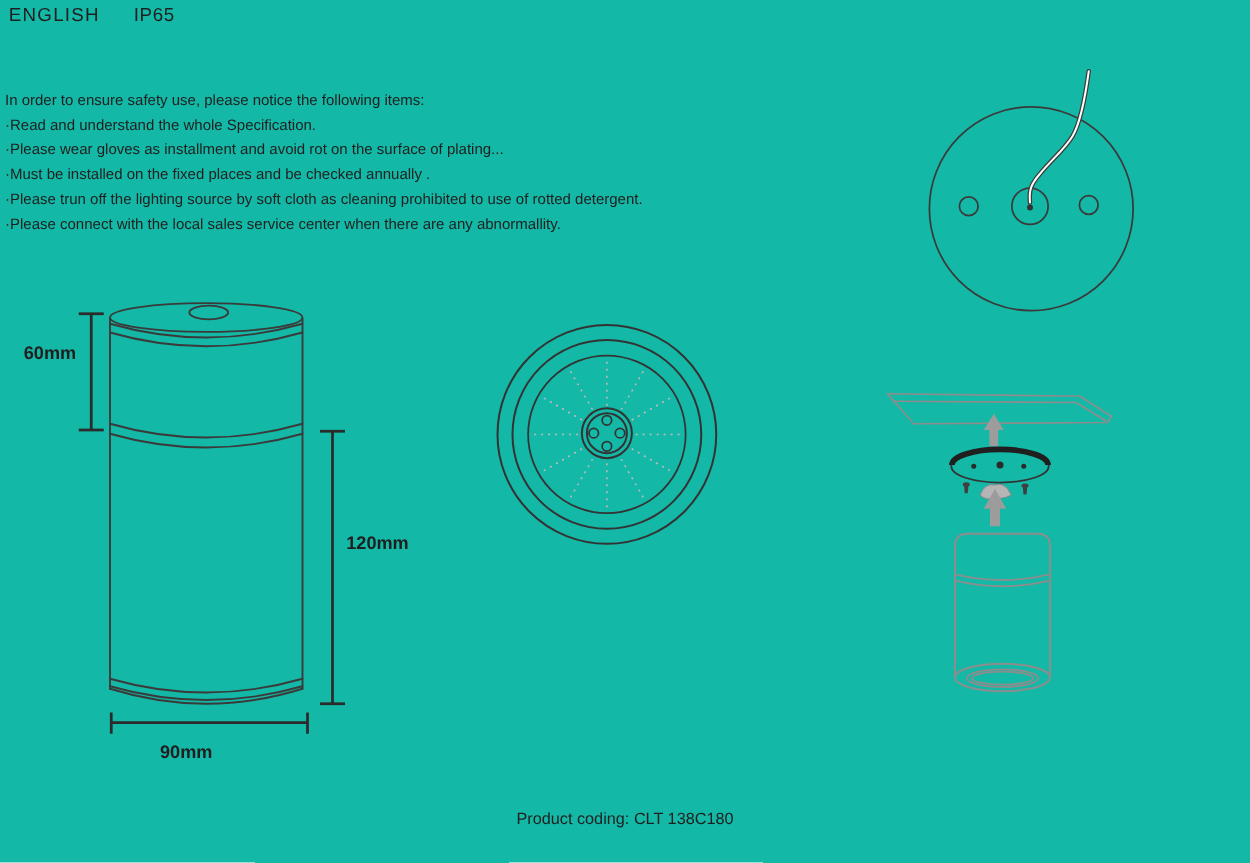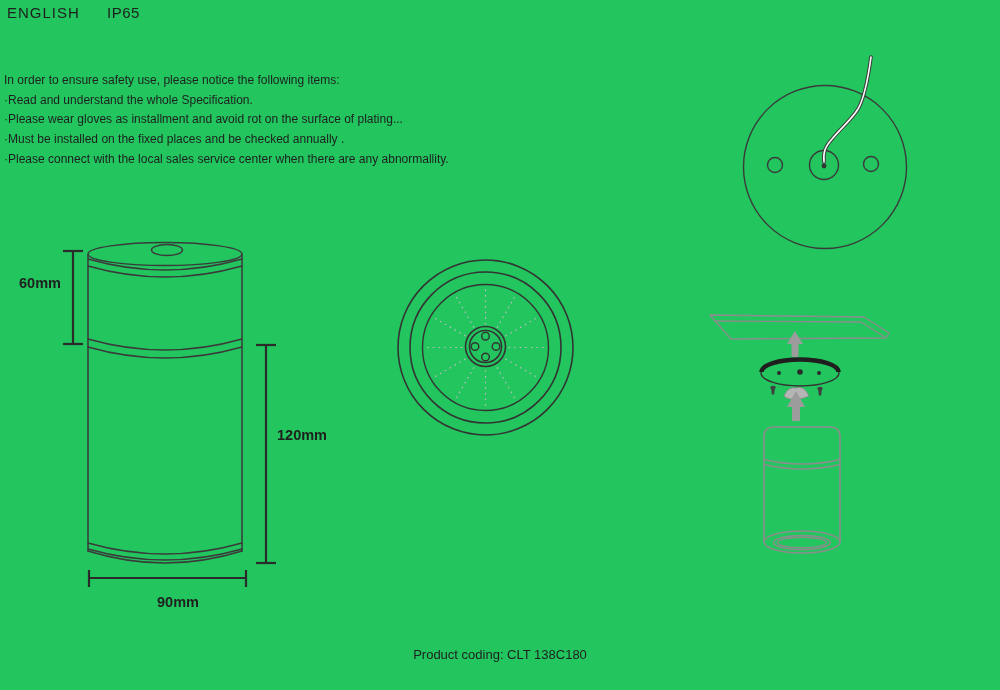--- a/index.html
+++ b/index.html
@@ -1,28 +1,28 @@
 <!DOCTYPE html>
 <html><head>
 <meta charset="utf-8">
 <style>
   html,body{margin:0;padding:0;background:#fff;}
   .page{
-    position:relative;width:1000px;height:690px;background:#22c55e;overflow:hidden;
+    position:relative;width:1000px;height:690px;background:#14b8a6;overflow:hidden;
     font-family:"Liberation Sans","DejaVu Sans",sans-serif;color:#1f1f1f;
   }
   .abs{position:absolute;}
   .t-lang{left:7px;top:4px;font-size:15px;letter-spacing:1px;}
   .t-ip{left:107px;top:4px;font-size:15px;letter-spacing:0.5px;}
   .t-title{left:0;top:27px;width:500px;text-align:center;font-size:11.5px;}
   .instructions{left:4px;top:46px;width:560px;font-size:12px;line-height:19.7px;white-space:nowrap;margin-top:25px;}
   .dim-label{font-weight:bold;font-size:14.5px;text-align:center;}
   .lbl-60{left:14px;top:275px;width:52px;}
   .lbl-120{left:272px;top:427px;width:60px;text-align:center;}
-  .lbl-90{left:147px;top:594px;width:62px;}
+  .lbl-90{left:118px;top:594px;width:62px;}
   .footer{left:0;top:647px;width:1000px;text-align:center;font-size:13px;}
   svg{position:absolute;left:0;top:0;}
 </style>
 </head>
 <body>
 
 <div class="page">
 
   <svg width="1000" height="690" viewBox="0 0 1000 690">
 
@@ -120,20 +120,21 @@
   </svg>
 
   <div class="abs t-lang">ENGLISH</div>
   <div class="abs t-ip">IP65</div>
 
   <div class="abs instructions">
     <div>In order to ensure safety use, please notice the following items:</div>
     <div>·Read and understand the whole Specification.</div>
     <div>·Please wear gloves as installment and avoid rot on the surface of plating...</div>
     <div>·Must be installed on the fixed places and be checked annually .</div>
+    <div>·Please trun off the lighting source by soft cloth as cleaning prohibited to use of rotted detergent.</div>
     <div>·Please connect with the local sales service center when there are any abnormallity.</div>
   </div>
 
   <div class="abs dim-label lbl-60">60mm</div>
   <div class="abs dim-label lbl-120">120mm</div>
   <div class="abs dim-label lbl-90">90mm</div>
 
   <div class="abs footer">Product coding: CLT 138C180</div>
 </div>
 

